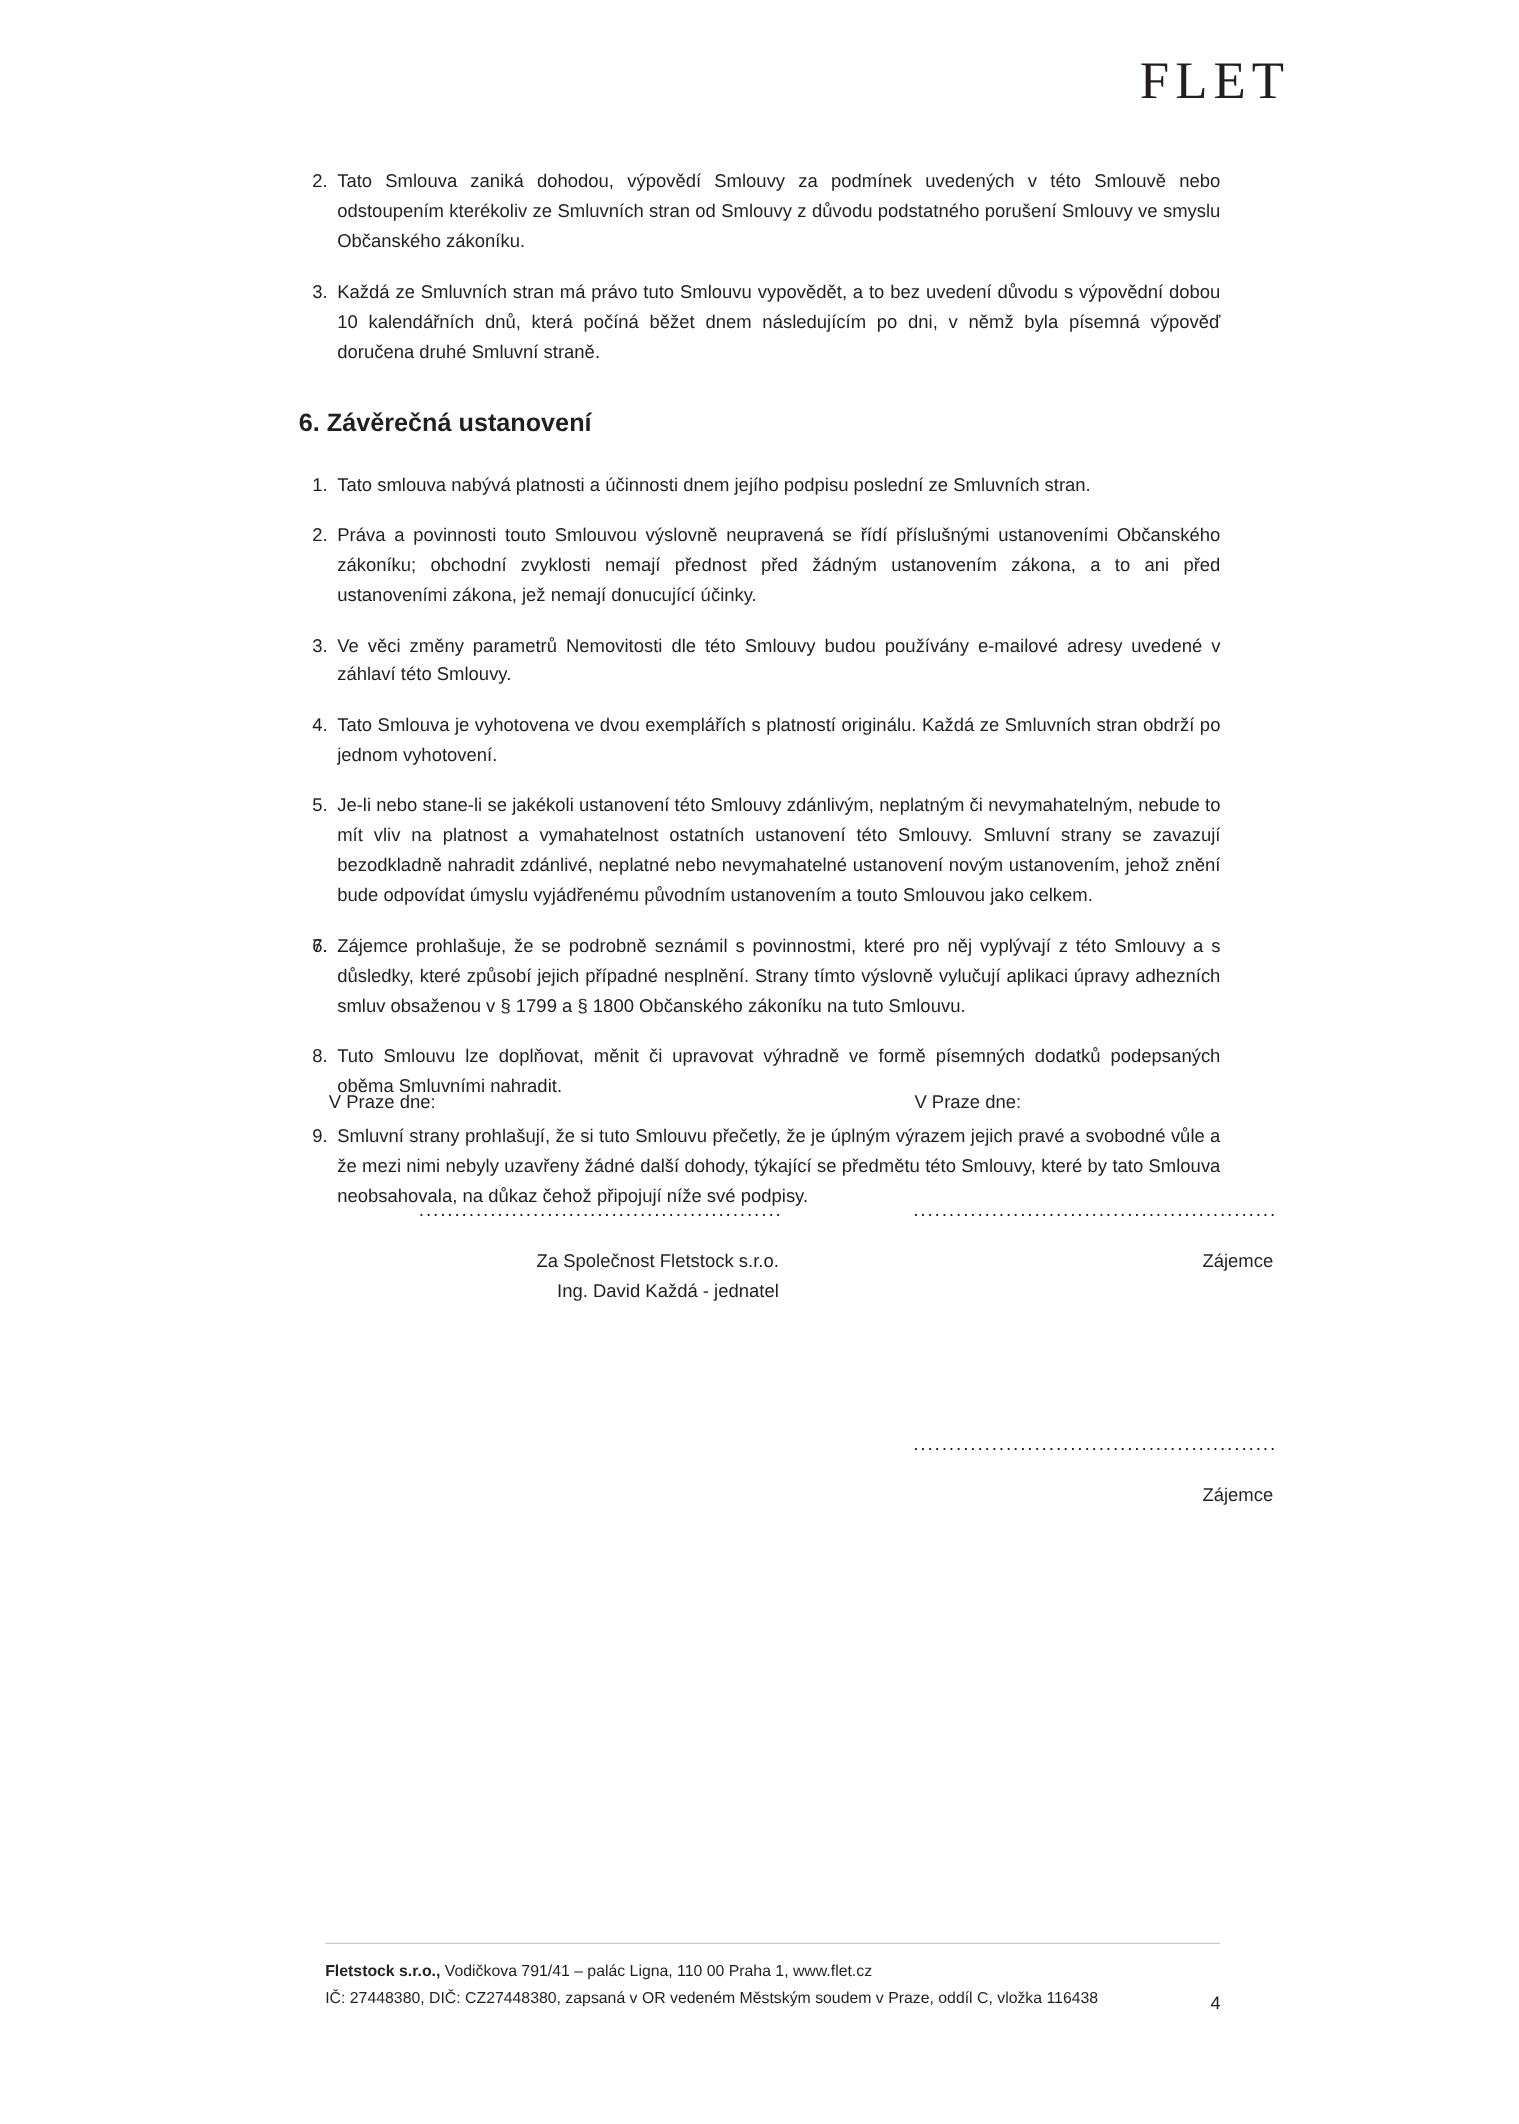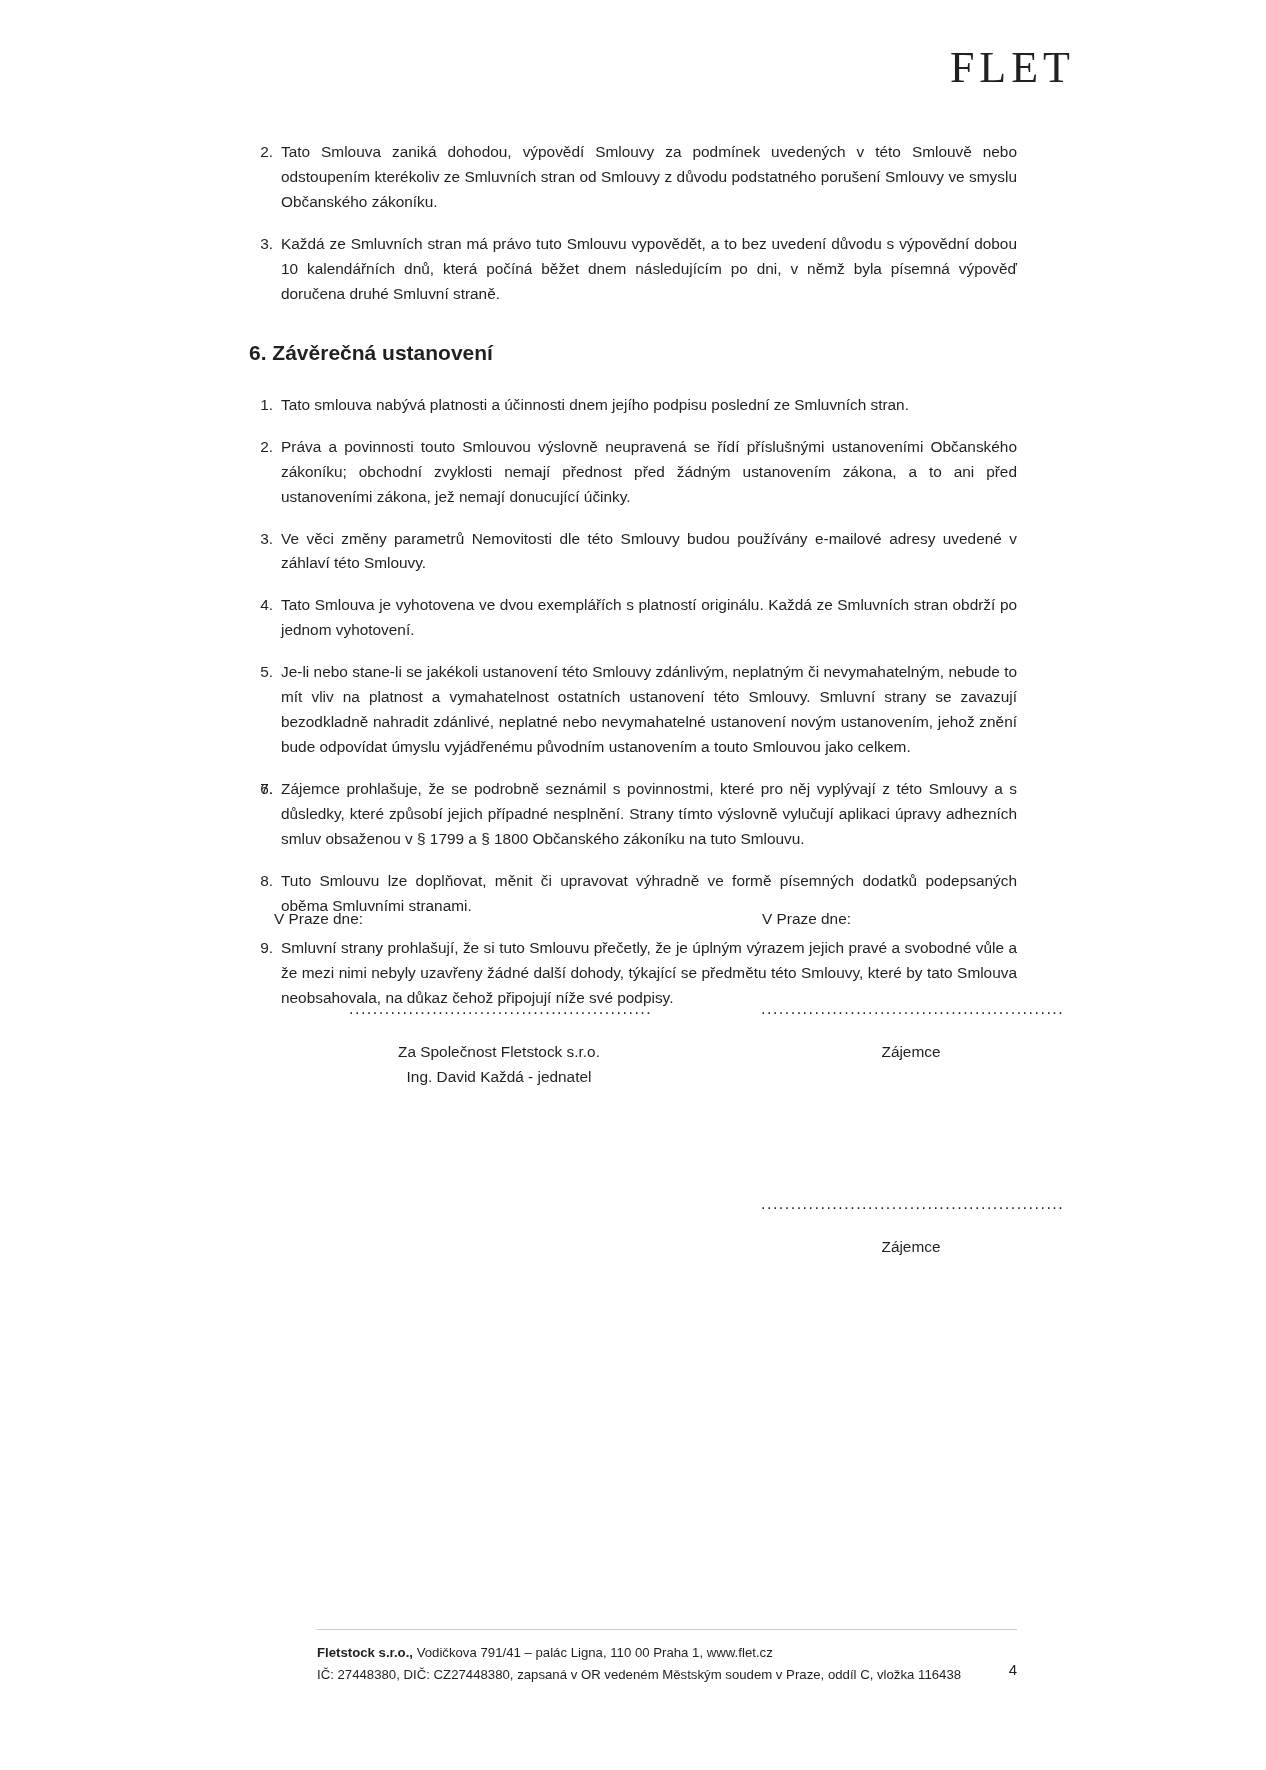--- a/index.html
+++ b/index.html
@@ -93,30 +93,30 @@
   .dots {
     font-size: 16px;
     letter-spacing: 1.5px;
     color: #231f20;
     white-space: nowrap;
   }
   .sign-label {
     font-size: 15.4px;
     margin-top: 22px;
     line-height: 1.6;
+    text-align: right;
   }
   .sb-1 { left: 100px;  top: 90px; }
   .sb-2 { left: 512px;  top: 90px; }
   .sb-3 { left: 512px;  top: 285px; }
   .footer {
     position: absolute;
     left: 140px;
     right: 118px;
-    bottom: 84px;
-    margin-left: 46px;
+    bottom: 94px;
   }
   .footer-rule {
     border-top: 1px solid #c9c9c9;
     margin-bottom: 12px;
   }
   .footer-text {
     font-size: 13.2px;
     line-height: 1.65;
     color: #231f20;
   }
@@ -174,21 +174,21 @@
       </li>
       <li>
         <span class="num">6.</span>
       </li>
       <li>
         <span class="num">7.</span>
         <span>Zájemce prohlašuje, že se podrobně seznámil s povinnostmi, které pro něj vyplývají z této Smlouvy a s důsledky, které způsobí jejich případné nesplnění. Strany tímto výslovně vylučují aplikaci úpravy adhezních smluv obsaženou v § 1799 a § 1800 Občanského zákoníku na tuto Smlouvu.</span>
       </li>
       <li>
         <span class="num">8.</span>
-        <span>Tuto Smlouvu lze doplňovat, měnit či upravovat výhradně ve formě písemných dodatků podepsaných oběma Smluvními stranami.</span>
+        <span>Tuto Smlouvu lze doplňovat, měnit či upravovat výhradně ve formě písemných dodatků podepsaných oběma Smluvními nahradit.</span>
       </li>
       <li>
         <span class="num">9.</span>
         <span>Smluvní strany prohlašují, že si tuto Smlouvu přečetly, že je úplným výrazem jejich pravé a svobodné vůle a že mezi nimi nebyly uzavřeny žádné další dohody, týkající se předmětu této Smlouvy, které by tato Smlouva neobsahovala, na důkaz čehož připojují níže své podpisy.</span>
       </li>
     </ol>
 
   </div>
 
   <div class="sig-area">

